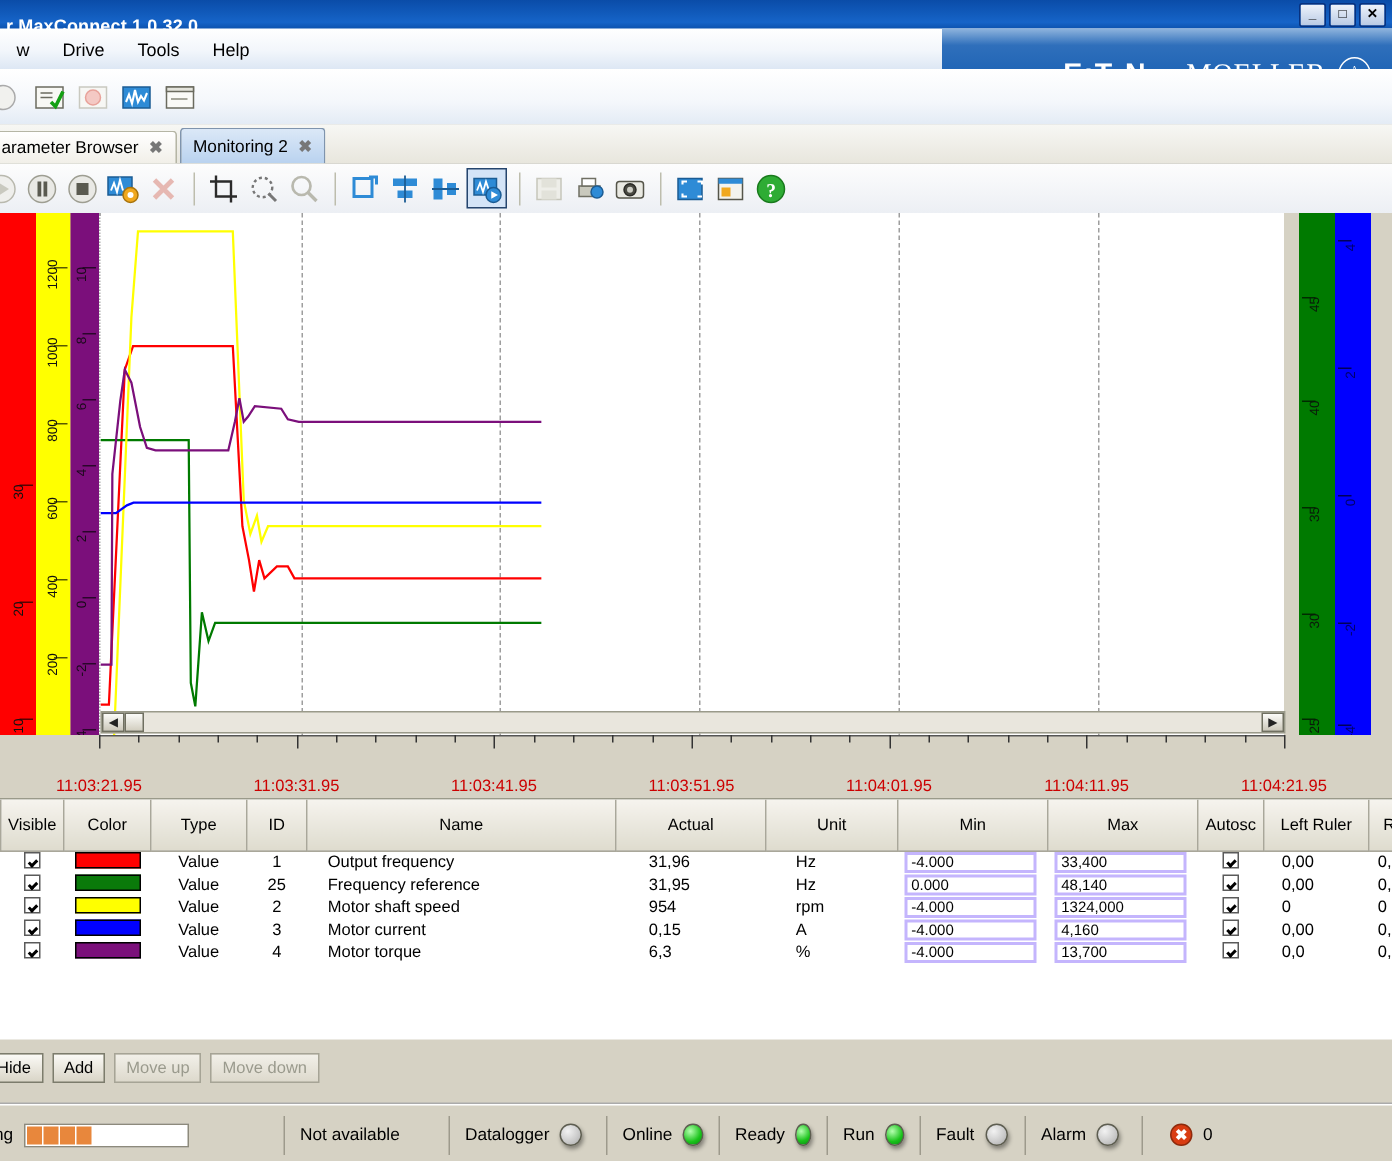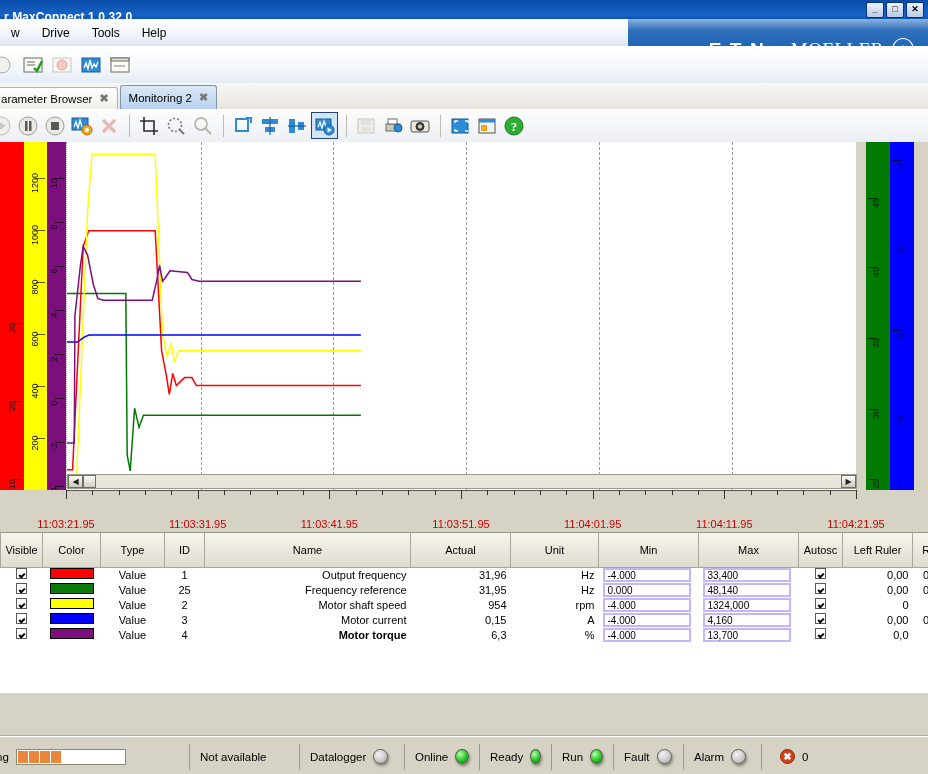--- a/index.html
+++ b/index.html
@@ -148,21 +148,21 @@
     border-left:2px solid #000;border-bottom:2px solid #000;
     transform:rotate(-45deg);
   }
   .swatch{width:44px;height:11px;display:inline-block;border:1px solid #000;box-sizing:border-box;}
   .cellinput{
     width:88px;height:14px;border:2px solid #c4b5fd;background:#fff;
     font-size:10px;line-height:12px;padding:0 3px;box-sizing:border-box;
     font-family:"Liberation Sans",sans-serif;color:#000;display:block;
   }
   .c-center{text-align:center;}
-  .c-left{text-align:right;}
+  .c-left{text-align:left;}
 
   
   .btnrow{
     position:absolute;left:0;top:694px;width:928px;height:36px;
     background:#d6d2c4;display:flex;align-items:center;padding-left:0px;box-sizing:border-box;
   }
   .btn{
     height:20px;min-width:34px;padding:0 7px;margin-right:6px;font-size:11px;
     background:linear-gradient(to bottom,#fbfaf6,#d9d5c7);
     border:1px solid #7c7c6c;box-sizing:border-box;
@@ -643,38 +643,44 @@
             </td>
             <td class="c-center"><span class="ck"></span></td>
             <td class="c-left" style="padding-left:12px;">0,00</td>
             <td class="c-left" style="padding-left:6px;">0,00</td>
           </tr>
           <tr>
             <td class="c-center"><span class="ck"></span></td>
             <td class="c-center"><span class="swatch" style="background:#7b0f7b"></span></td>
             <td class="c-center">Value</td>
             <td class="c-center">4</td>
-            <td class="c-left" style="padding-left:14px;font-weight:bold;">Motor torque</td>
+            <td class="c-left" style="padding-left:14px;">Motor torque</td>
             <td class="c-left" style="padding-left:22px;">6,3</td>
             <td class="c-left" style="padding-left:20px;">%</td>
             <td>
               <span class="cellinput">-4.000</span>
             </td>
             <td>
               <span class="cellinput">13,700</span>
             </td>
             <td class="c-center"><span class="ck"></span></td>
             <td class="c-left" style="padding-left:12px;">0,0</td>
             <td class="c-left" style="padding-left:6px;">0,0</td>
           </tr>
         </tbody>
     </table>
 
   </div>
 
+  <div class="btnrow">
+    <div class="btn" style="margin-left:-10px;">Hide</div>
+    <div class="btn">Add</div>
+    <div class="btn disabled">Move up</div>
+    <div class="btn disabled">Move down</div>
+  </div>
 
   <div class="statusbar">
     <div class="scell" style="padding-left:0;width:190px;">
       <span style="margin-left:-4px;">ng</span>
       <span class="progress">
         <span class="pblock"></span>
         <span class="pblock"></span>
         <span class="pblock"></span>
         <span class="pblock"></span>
       </span>

